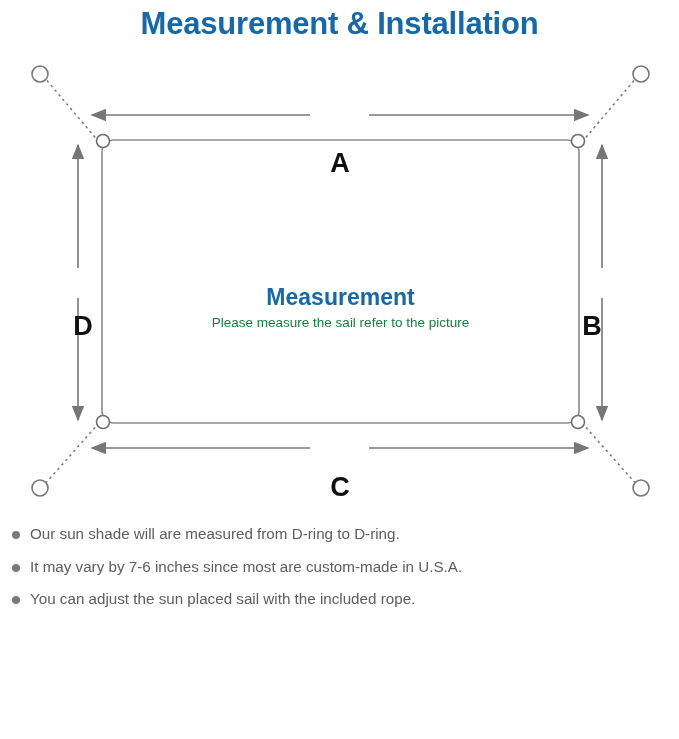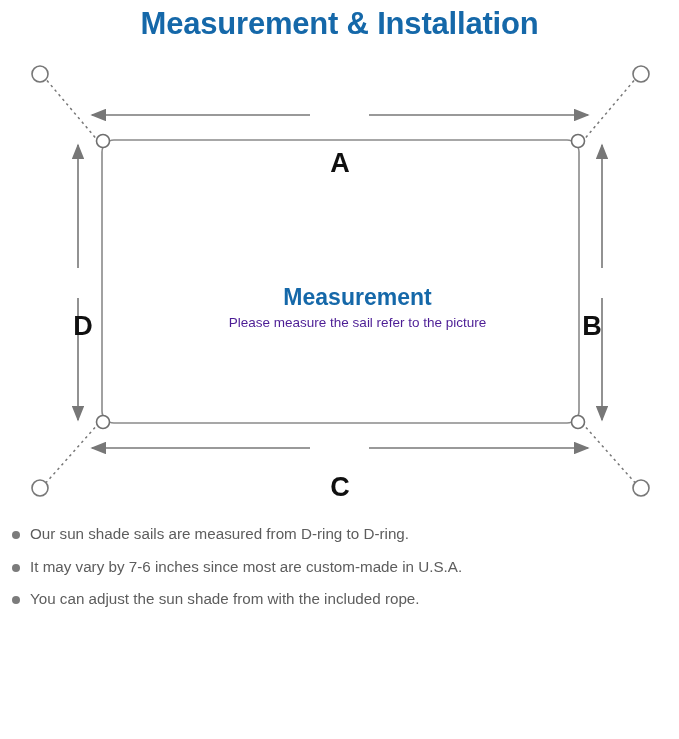--- a/index.html
+++ b/index.html
@@ -39,37 +39,37 @@
     width: 679px;
     height: 460px;
   }
   .diagram svg {
     display: block;
   }
 
   
   .sail-caption {
     position: absolute;
-    left: 119px;
+    left: 102px;
     top: 232px;
     width: 477px;
     text-align: center;
     pointer-events: none;
   }
   .sail-caption .caption-title {
     font-size: 23px;
     font-weight: bold;
     color: #1568a9;
     line-height: 1.15;
     font-family: "Liberation Sans", sans-serif;
   }
   .sail-caption .caption-sub {
     margin-top: 5px;
     font-size: 13.5px;
-    color: #4c1d95;
+    color: #15803d;
     font-family: "Liberation Sans", sans-serif;
   }
 
   
   .dim-label {
     position: absolute;
     font-size: 27px;
     font-weight: bold;
     color: #101010;
     font-family: "Liberation Sans", sans-serif;
@@ -175,23 +175,23 @@
 
   <div class="dim-label" id="dim-a">A</div>
   <div class="dim-label" id="dim-b">B</div>
   <div class="dim-label" id="dim-c">C</div>
   <div class="dim-label" id="dim-d">D</div>
 </div>
 
 <div class="notes">
   <div class="note-item">
     <span class="note-bullet"></span>
-    <span>Our sun shade sails are measured from D-ring to D-ring.</span>
+    <span>Our sun shade will are measured from D-ring to D-ring.</span>
   </div>
   <div class="note-item">
     <span class="note-bullet"></span>
     <span>It may vary by 7-6 inches since most are custom-made in U.S.A.</span>
   </div>
   <div class="note-item">
     <span class="note-bullet"></span>
-    <span>You can adjust the sun shade from with the included rope.</span>
+    <span>You can adjust the sun placed sail with the included rope.</span>
   </div>
 </div>
 
 </body></html>

